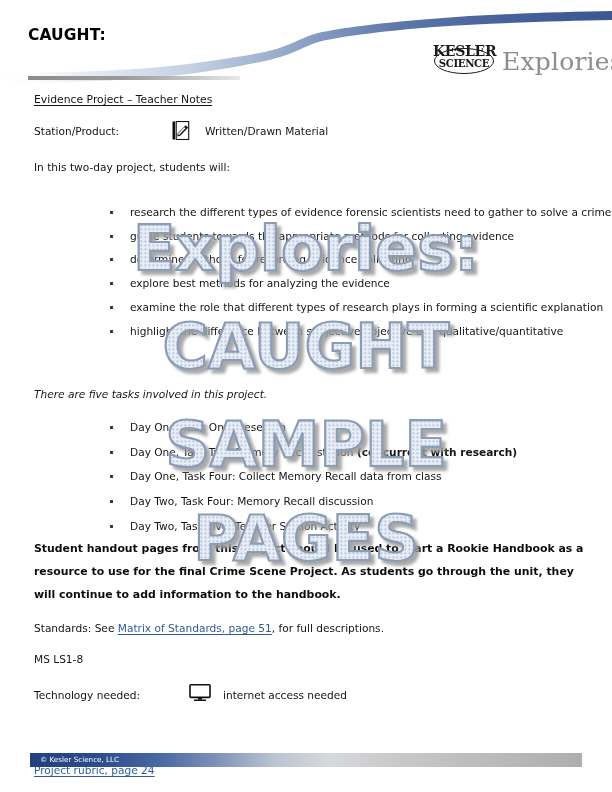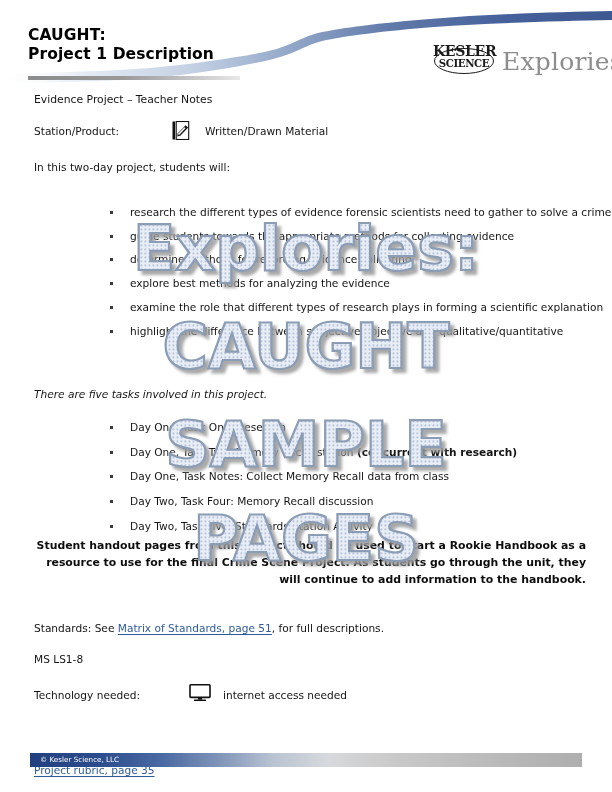--- a/index.html
+++ b/index.html
@@ -117,20 +117,21 @@
     font-size: 10.6px;
     line-height: 15px;
     color: #141414;
     white-space: nowrap;
   }
 
   #section-heading {
     left: 34px;
     top: 92px;
     font-size: 10.8px;
+    text-decoration: underline;
     text-underline-offset: 2px;
   }
 
   #outcome-label { left: 34px; top: 124px; }
   #outcome-value { left: 205px; top: 124px; }
   #notepad-icon {
     position: absolute;
     left: 172px;
     top: 121px;
     width: 18px;
@@ -195,23 +196,22 @@
   .task-bold { font-weight: bold; }
 
   #handout-para {
     position: absolute;
     left: 34px;
     top: 537px;
     width: 552px;
     font-family: "DejaVu Sans", "Liberation Sans", sans-serif;
     font-weight: bold;
     font-size: 10.9px;
-    line-height: 17px;
+    line-height: 23px;
     color: #0d0d0d;
-    text-align: right;
   }
 
   #standards-line { left: 34px; top: 621px; }
   #standards-code { left: 34px; top: 652px; }
   .doclink {
     color: #2e5c9a;
     text-decoration: underline;
     text-underline-offset: 2px;
     margin-top: 44px;
   }
@@ -289,21 +289,20 @@
                C 560 21, 492 23, 434 27
                C 384 31, 344 36, 322 41
                C 310 44, 304 48, 294 52
                C 280 58, 266 61, 240 66
                C 202 73, 160 78, 118 80
                C 78 82, 38 83, -5 83 Z" fill="url(#swooshGrad)"></path>
     </svg>
 
     <div id="title-block">
       <div class="title-line">CAUGHT:</div>
-      <div class="title-line">Project 1 Description</div>
     </div>
     <div id="title-rule"></div>
 
     <div id="logo-block">
       <div id="kesler-mark">
         <svg id="kesler-oval" viewBox="0 0 62 28">
           <ellipse cx="31" cy="14" rx="29.5" ry="12.5" fill="none" stroke="#1b1b1b" stroke-width="1"></ellipse>
           <path d="M 20 3 L 24 0.5 L 23 4 Z" fill="#1b1b1b"></path>
         </svg>
         <div class="k-line">KESLER</div>
@@ -337,42 +336,42 @@
         <li>explore best methods for analyzing the evidence</li>
         <li>examine the role that different types of research plays in forming a scientific explanation</li>
         <li>highlight the difference between subjective/objective and qualitative/quantitative</li>
       </ul>
 
     <div class="txt" id="tasks-intro">There are five tasks involved in this project.</div>
 
     <ul id="bullets-2">
         <li><span>Day One, Task One: Research</span></li>
         <li><span>Day One, Task Two: Memory Recall station </span><span class="task-bold">(concurrent with research)</span></li>
-        <li><span>Day One, Task Notes: Collect Memory Recall data from class</span></li>
+        <li><span>Day One, Task Four: Collect Memory Recall data from class</span></li>
         <li><span>Day Two, Task Four: Memory Recall discussion</span></li>
-        <li><span>Day Two, Task Five: Standards Station Activity</span></li>
+        <li><span>Day Two, Task Five: Teacher Station Activity</span></li>
       </ul>
 
     <div id="handout-para">Student handout pages from this project should be used to start a Rookie Handbook as a resource to use for the final Crime Scene Project. As students go through the unit, they will continue to add information to the handbook.</div>
 
     <div class="txt" id="standards-line"><span>Standards: See </span><a class="doclink" href="#">Matrix of Standards, page 51</a><span>, for full descriptions.</span></div>
 
     <div class="txt" id="standards-code">MS LS1-8</div>
 
     <div class="txt" id="tech-label">Technology needed:</div>
 
     <svg id="monitor-icon" viewBox="0 0 22 18">
       <rect x="1" y="0.8" width="20" height="12.6" rx="0.8" fill="#ffffff" stroke="#101010" stroke-width="1.6"></rect>
       <rect x="9" y="13.4" width="4" height="2.2" fill="#101010"></rect>
       <rect x="5" y="15.4" width="12" height="1.7" rx="0.6" fill="#101010"></rect>
     </svg>
 
     <div class="txt" id="tech-value">internet access needed</div>
 
-    <a class="txt doclink" id="rubric-link" href="#">Project rubric, page 35</a>
+    <a class="txt doclink" id="rubric-link" href="#">Project rubric, page 24</a>
   </div>
 
   <svg id="watermark" viewBox="0 0 612 792">
     <defs>
       <pattern id="dots" width="4" height="4" patternUnits="userSpaceOnUse">
         <rect width="4" height="4" fill="#e9eef6"></rect>
         <circle cx="1.4" cy="1.4" r="1.05" fill="#b9c6dc"></circle>
       </pattern>
       <filter id="wmshadow" x="-20%" y="-20%" width="150%" height="160%">
         <feDropShadow dx="4" dy="4" stdDeviation="1.6" flood-color="#9a9a9a" flood-opacity="0.85"></feDropShadow>

